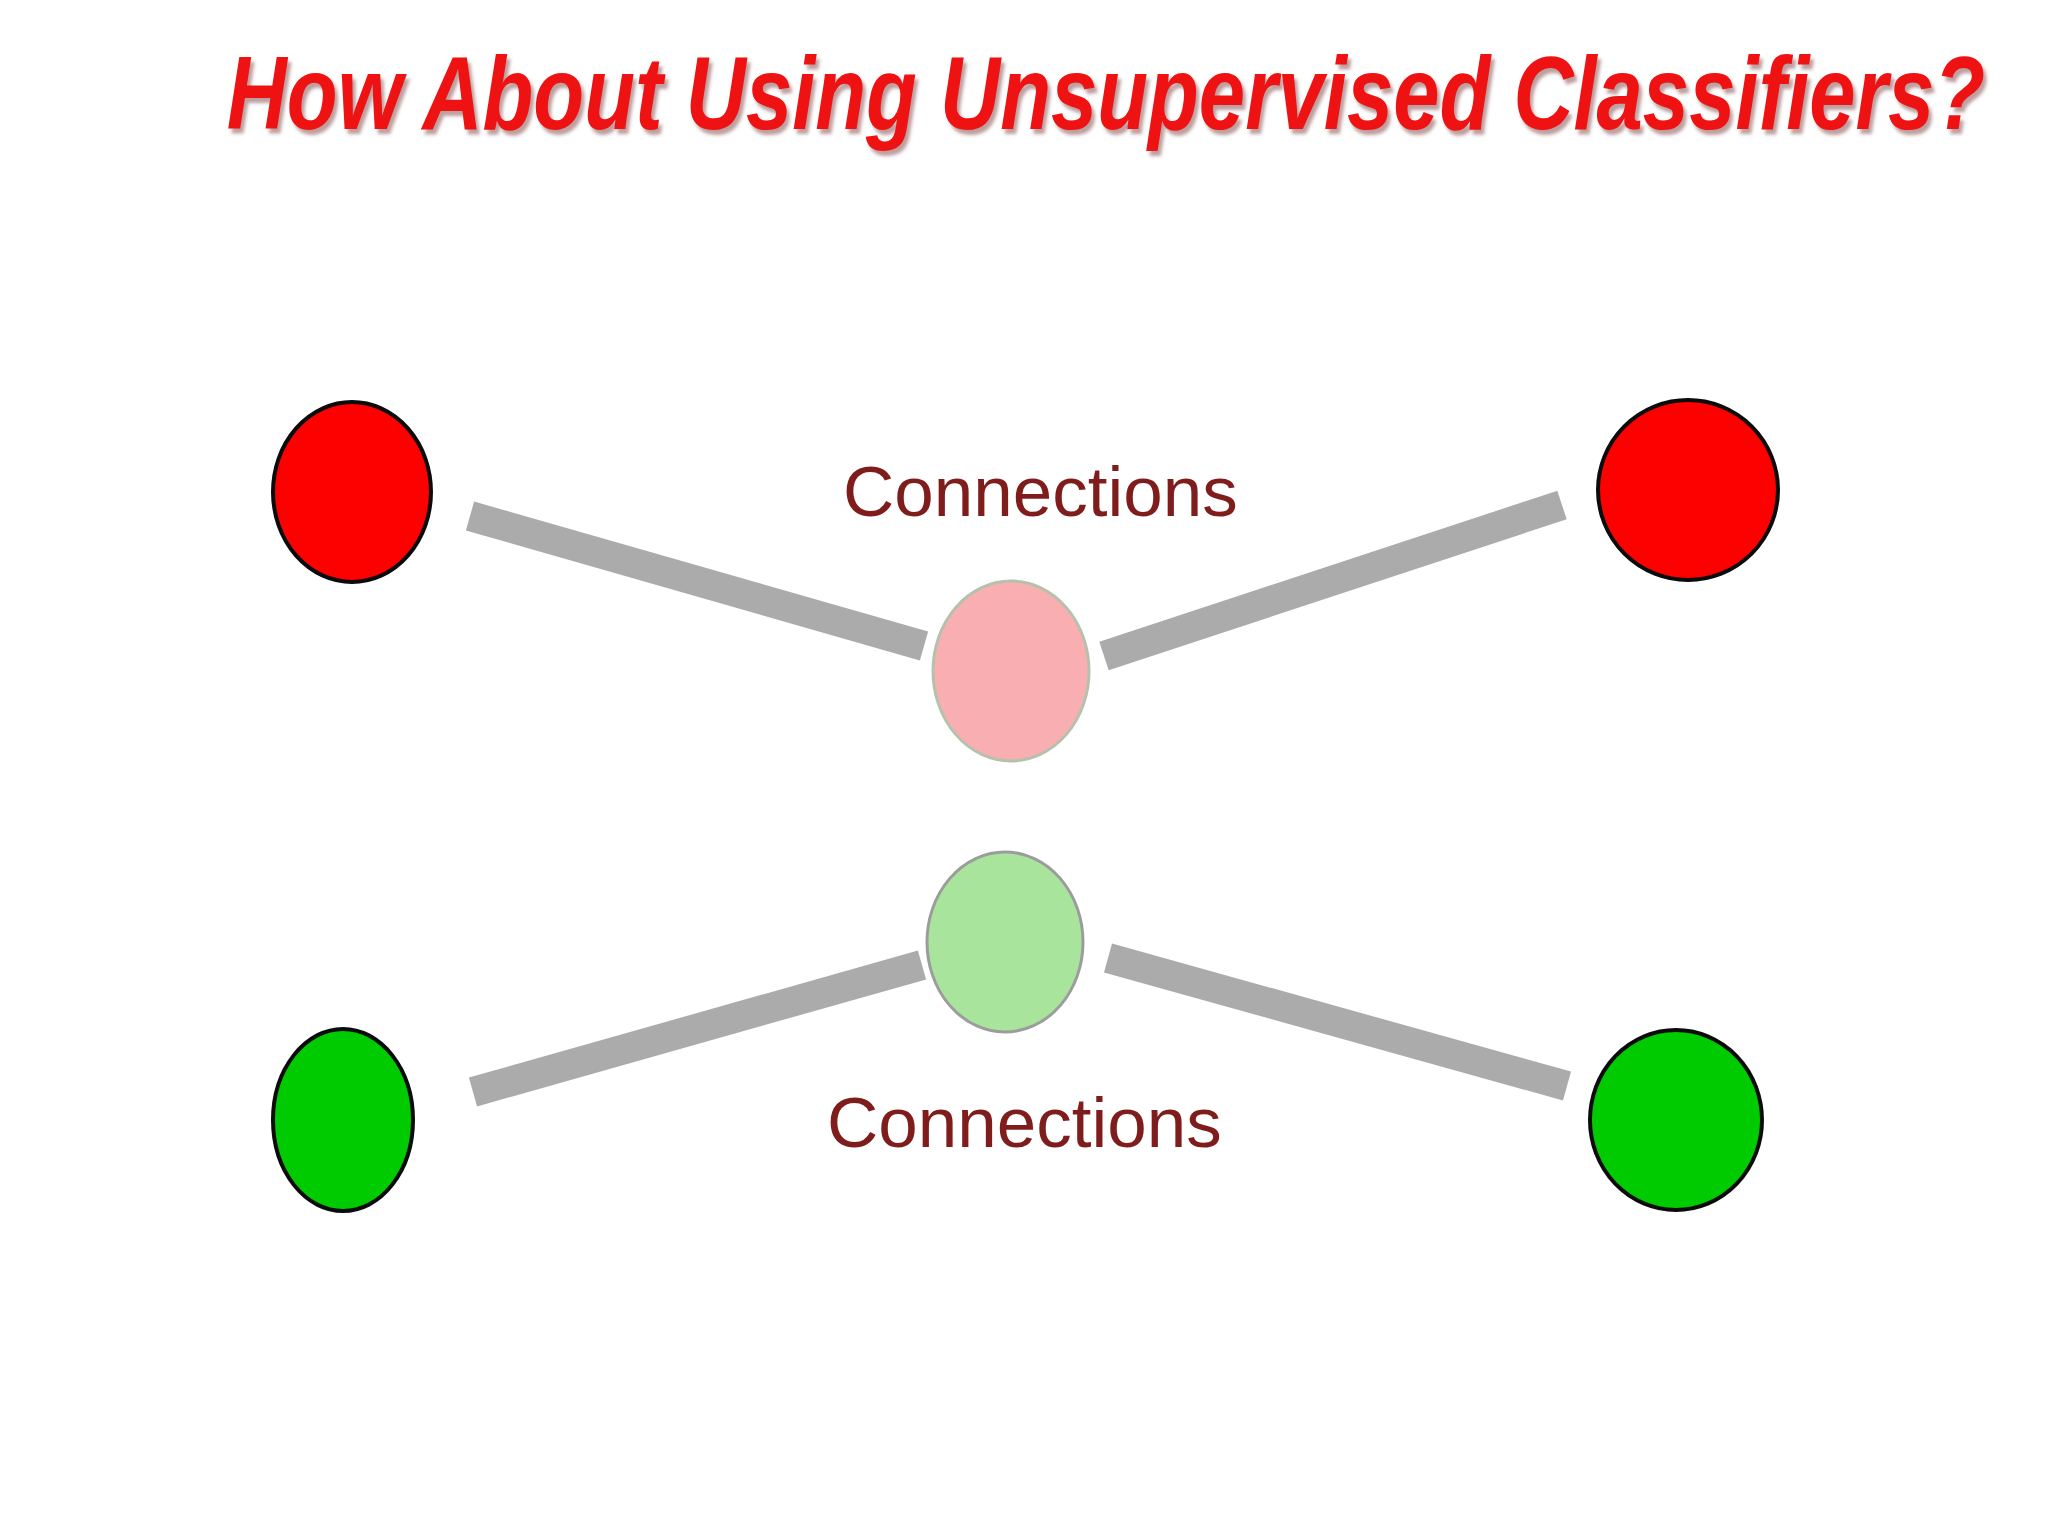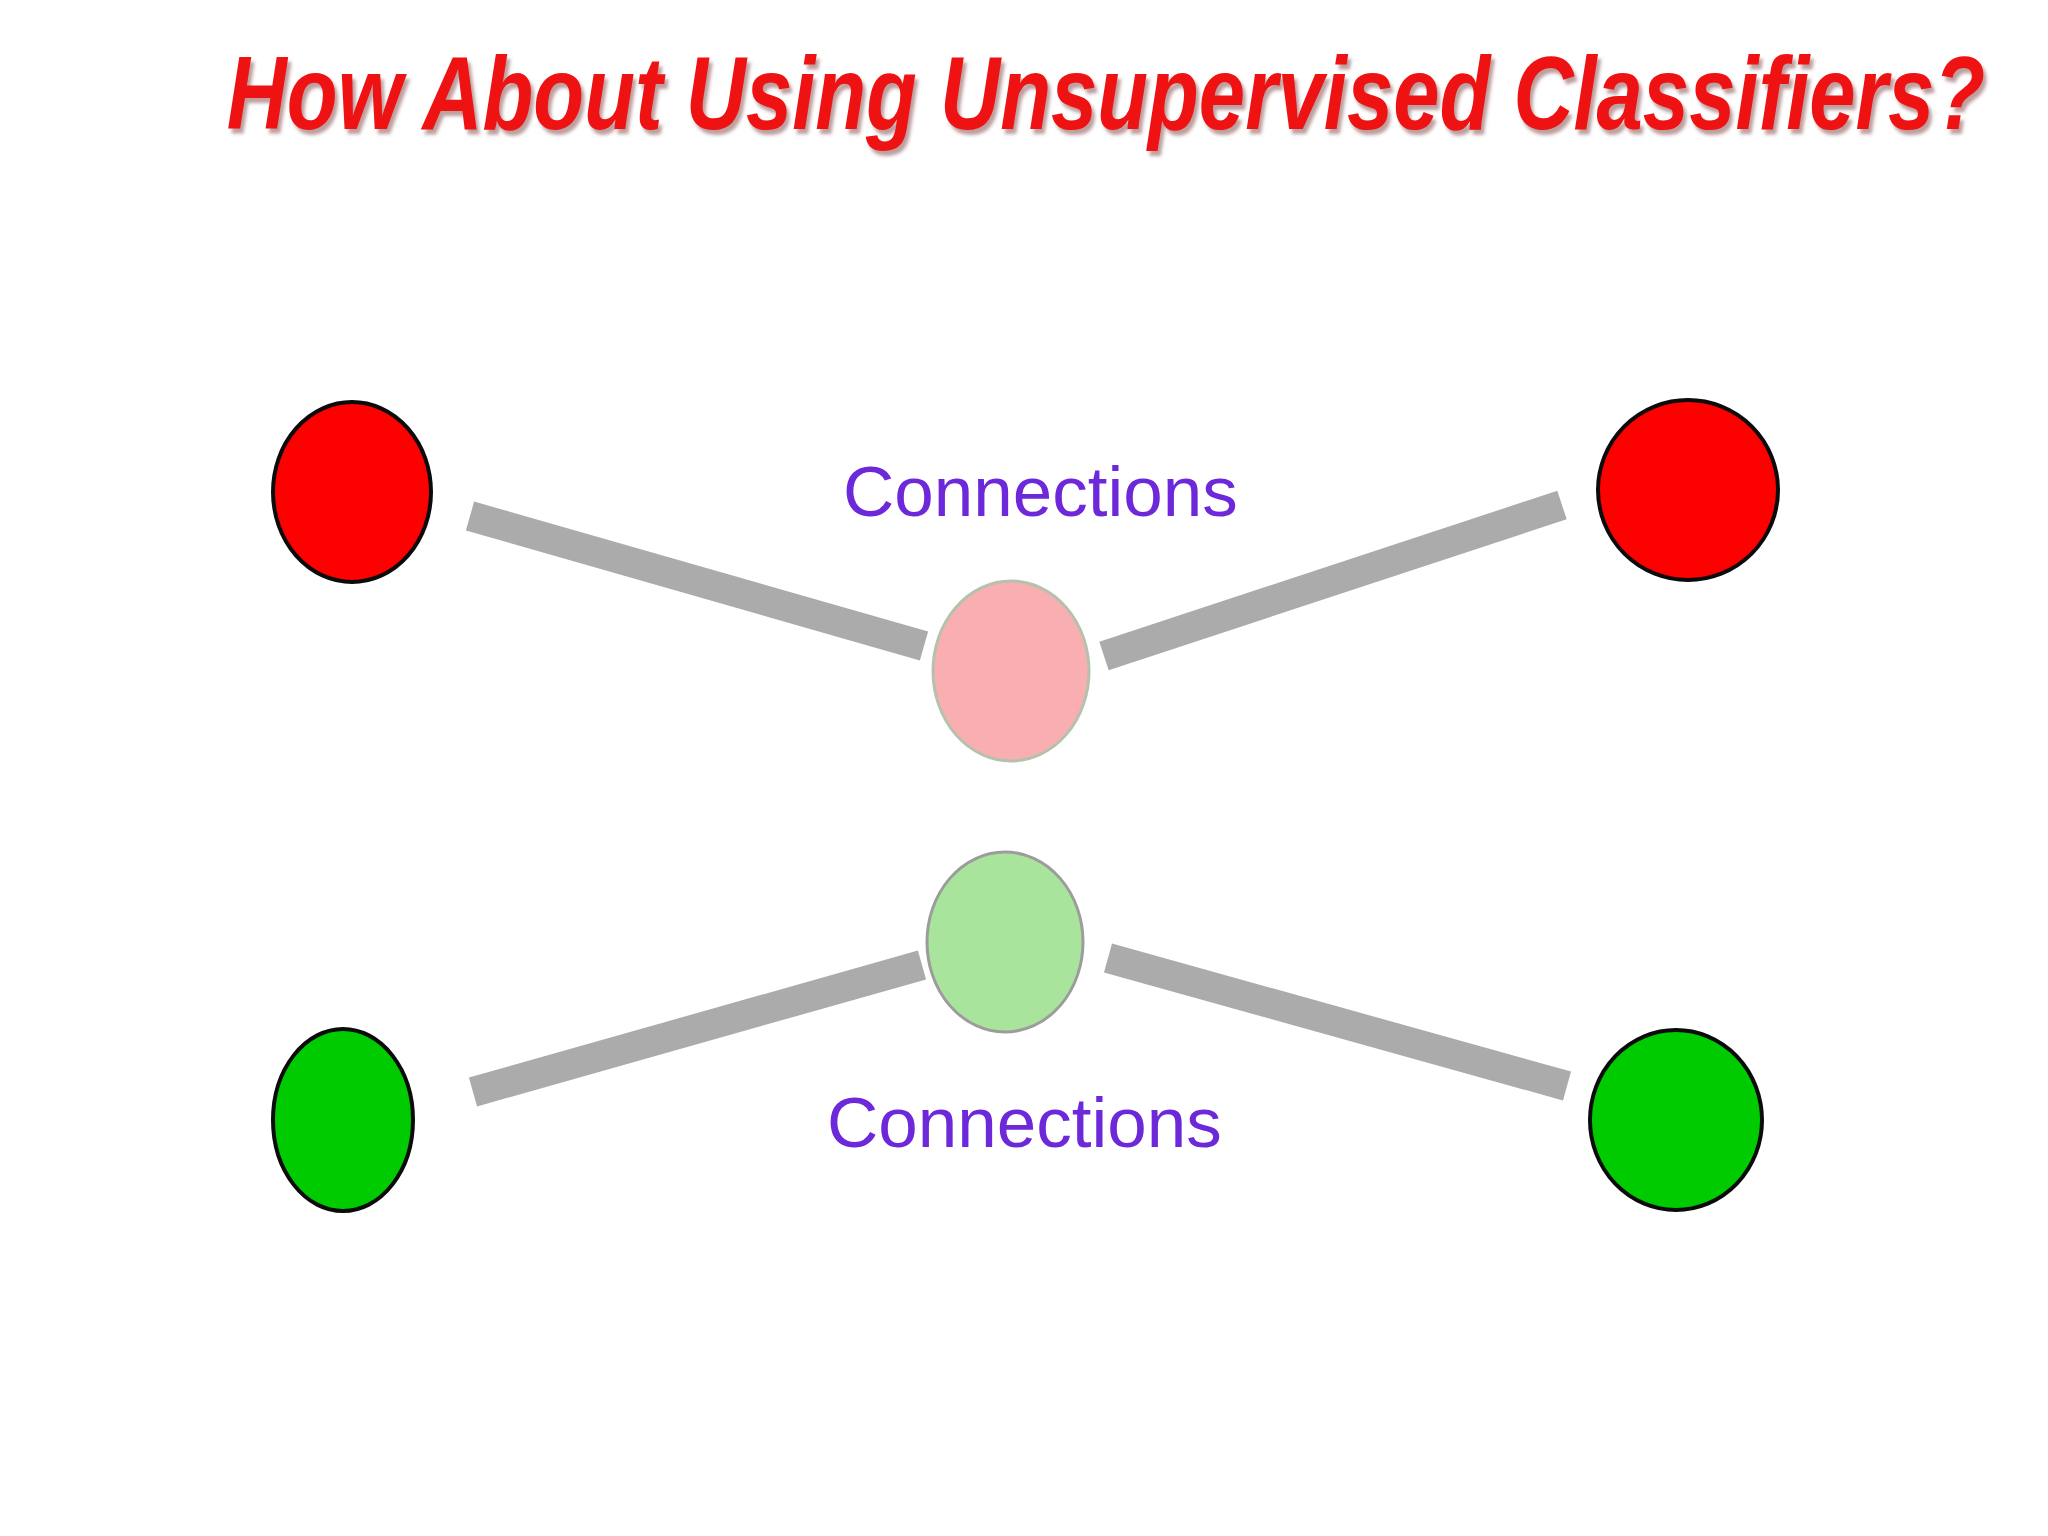--- a/index.html
+++ b/index.html
@@ -42,21 +42,21 @@
     position: absolute;
     top: 0;
     left: 0;
     width: 2048px;
     height: 1536px;
   }
   .label {
     position: absolute;
     font-size: 71px;
     line-height: 71px;
-    color: #6d28d9;
+    color: #7f1d1d;
     white-space: nowrap;
   }
   .label-top {
     left: 843px;
     top: 456px;
   }
   .label-bottom {
     left: 827px;
     top: 1087px;
   }

